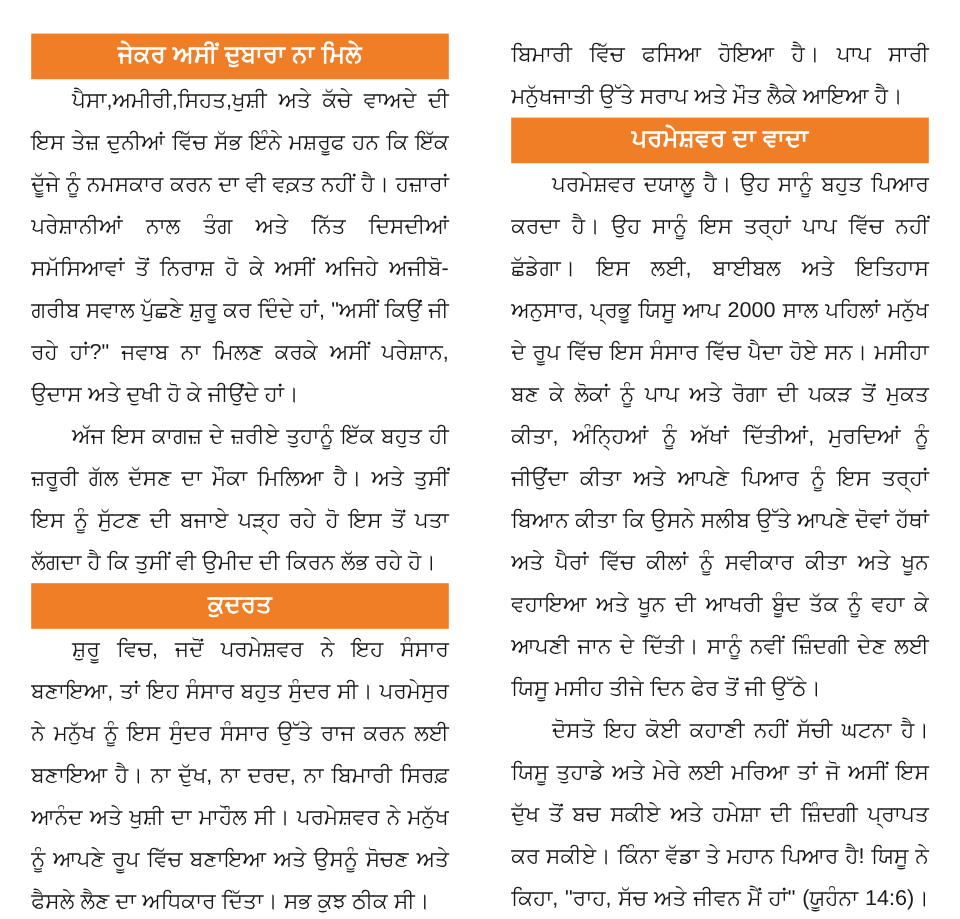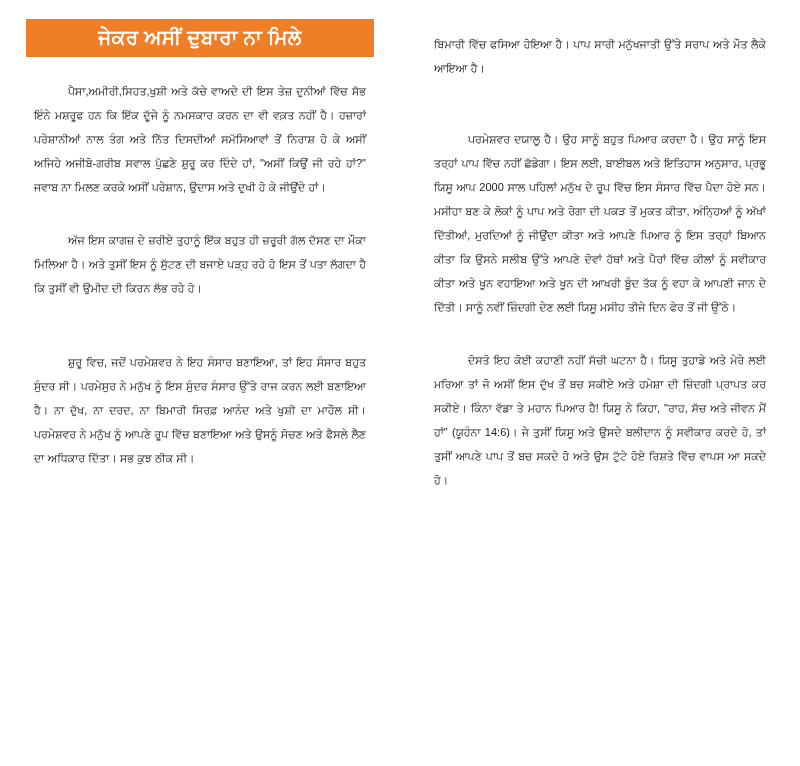--- a/index.html
+++ b/index.html
@@ -12,21 +12,21 @@
     background: #ffffff;
     font-family: "Liberation Sans", "DejaVu Sans", sans-serif;
     overflow: hidden;
   }
 
   .page {
     position: relative;
     width: 800px;
     height: 766px;
     box-sizing: border-box;
-    padding: 19px 25px 20px 26px;
+    padding: 28px 25px 20px 26px;
     display: flex;
     flex-direction: row;
     gap: 52px;
   }
 
   .column {
     width: 348px;
     flex: 0 0 348px;
     display: flex;
     flex-direction: column;
@@ -39,27 +39,27 @@
     font-size: 20px;
     font-weight: bold;
     line-height: 1.0;
     padding: 8px 6px 10px 6px;
     letter-spacing: 0.3px;
     box-sizing: border-box;
     width: 100%;
   }
 
   .para {
-    font-size: 11px;
-    line-height: 24px;
+    font-size: 18px;
+    line-height: 35px;
     color: #1a1a1a;
     text-align: justify;
     text-justify: inter-word;
     text-indent: 34px;
-    margin: 8px;
+    margin: 0;
     word-spacing: 0.2px;
   }
 
   .para.no-indent {
     text-indent: 0;
   }
 
   
   .gap-after-heading { height: 14px; }
   .gap-para          { height: 13px; }
@@ -79,20 +79,21 @@
     <div class="gap-after-heading"></div>
 
     <p class="para">ਪੈਸਾ,ਅਮੀਰੀ,ਸਿਹਤ,ਖੁਸ਼ੀ ਅਤੇ ਕੱਚੇ ਵਾਅਦੇ ਦੀ ਇਸ ਤੇਜ਼ ਦੁਨੀਆਂ ਵਿੱਚ ਸੱਭ ਇੰਨੇ ਮਸ਼ਰੂਫ ਹਨ ਕਿ ਇੱਕ ਦੂੱਜੇ ਨੂੰ ਨਮਸਕਾਰ ਕਰਨ ਦਾ ਵੀ ਵਕ਼ਤ ਨਹੀਂ ਹੈ। ਹਜ਼ਾਰਾਂ ਪਰੇਸ਼ਾਨੀਆਂ ਨਾਲ ਤੰਗ ਅਤੇ ਨਿੱਤ ਦਿਸਦੀਆਂ ਸਮੱਸਿਆਵਾਂ ਤੋਂ ਨਿਰਾਸ਼ ਹੋ ਕੇ ਅਸੀਂ ਅਜਿਹੇ ਅਜੀਬੋ-ਗਰੀਬ ਸਵਾਲ ਪੁੱਛਣੇ ਸ਼ੁਰੂ ਕਰ ਦਿੰਦੇ ਹਾਂ, "ਅਸੀਂ ਕਿਉਂ ਜੀ ਰਹੇ ਹਾਂ?" ਜਵਾਬ ਨਾ ਮਿਲਣ ਕਰਕੇ ਅਸੀਂ ਪਰੇਸ਼ਾਨ, ਉਦਾਸ ਅਤੇ ਦੁਖੀ ਹੋ ਕੇ ਜੀਉਂਦੇ ਹਾਂ।</p>
 
     <div class="gap-para"></div>
 
     <p class="para">ਅੱਜ ਇਸ ਕਾਗਜ਼ ਦੇ ਜ਼ਰੀਏ ਤੁਹਾਨੂੰ ਇੱਕ ਬਹੁਤ ਹੀ ਜ਼ਰੂਰੀ ਗੱਲ ਦੱਸਣ ਦਾ ਮੌਕਾ ਮਿਲਿਆ ਹੈ। ਅਤੇ ਤੁਸੀਂ ਇਸ ਨੂੰ ਸੁੱਟਣ ਦੀ ਬਜਾਏ ਪੜ੍ਹ ਰਹੇ ਹੋ ਇਸ ਤੋਂ ਪਤਾ ਲੱਗਦਾ ਹੈ ਕਿ ਤੁਸੀਂ ਵੀ ਉਮੀਦ ਦੀ ਕਿਰਨ ਲੱਭ ਰਹੇ ਹੋ।</p>
 
     <div class="gap-before-heading"></div>
 
+    <div class="section-heading">ਕੁਦਰਤ</div>
 
     <div class="gap-after-heading"></div>
 
     <p class="para">ਸ਼ੁਰੂ ਵਿਚ, ਜਦੋਂ ਪਰਮੇਸ਼ਵਰ ਨੇ ਇਹ ਸੰਸਾਰ ਬਣਾਇਆ, ਤਾਂ ਇਹ ਸੰਸਾਰ ਬਹੁਤ ਸੁੰਦਰ ਸੀ। ਪਰਮੇਸੁਰ ਨੇ ਮਨੁੱਖ ਨੂੰ ਇਸ ਸੁੰਦਰ ਸੰਸਾਰ ਉੱਤੇ ਰਾਜ ਕਰਨ ਲਈ ਬਣਾਇਆ ਹੈ। ਨਾ ਦੁੱਖ, ਨਾ ਦਰਦ, ਨਾ ਬਿਮਾਰੀ ਸਿਰਫ਼ ਆਨੰਦ ਅਤੇ ਖੁਸ਼ੀ ਦਾ ਮਾਹੌਲ ਸੀ। ਪਰਮੇਸ਼ਵਰ ਨੇ ਮਨੁੱਖ ਨੂੰ ਆਪਣੇ ਰੂਪ ਵਿੱਚ ਬਣਾਇਆ ਅਤੇ ਉਸਨੂੰ ਸੋਚਣ ਅਤੇ ਫੈਸਲੇ ਲੈਣ ਦਾ ਅਧਿਕਾਰ ਦਿੱਤਾ। ਸਭ ਕੁਝ ਠੀਕ ਸੀ।</p>
 
     <div class="gap-before-heading"></div>
 
 
     <div class="gap-after-heading"></div>
 
@@ -100,20 +101,21 @@
   </div>
 
   <div class="column">
 
     <div class="gap-top-right"></div>
 
     <p class="para no-indent">ਬਿਮਾਰੀ ਵਿੱਚ ਫਸਿਆ ਹੋਇਆ ਹੈ। ਪਾਪ ਸਾਰੀ ਮਨੁੱਖਜਾਤੀ ਉੱਤੇ ਸਰਾਪ ਅਤੇ ਮੌਤ ਲੈਕੇ ਆਇਆ ਹੈ।</p>
 
     <div class="gap-before-heading-sm"></div>
 
+    <div class="section-heading">ਪਰਮੇਸ਼ਵਰ ਦਾ ਵਾਦਾ</div>
 
     <div class="gap-after-heading"></div>
 
     <p class="para">ਪਰਮੇਸ਼ਵਰ ਦਯਾਲੂ ਹੈ। ਉਹ ਸਾਨੂੰ ਬਹੁਤ ਪਿਆਰ ਕਰਦਾ ਹੈ। ਉਹ ਸਾਨੂੰ ਇਸ ਤਰ੍ਹਾਂ ਪਾਪ ਵਿੱਚ ਨਹੀਂ ਛੱਡੇਗਾ। ਇਸ ਲਈ, ਬਾਈਬਲ ਅਤੇ ਇਤਿਹਾਸ ਅਨੁਸਾਰ, ਪ੍ਰਭੂ ਯਿਸੂ ਆਪ 2000 ਸਾਲ ਪਹਿਲਾਂ ਮਨੁੱਖ ਦੇ ਰੂਪ ਵਿੱਚ ਇਸ ਸੰਸਾਰ ਵਿੱਚ ਪੈਦਾ ਹੋਏ ਸਨ। ਮਸੀਹਾ ਬਣ ਕੇ ਲੋਕਾਂ ਨੂੰ ਪਾਪ ਅਤੇ ਰੋਗਾ ਦੀ ਪਕੜ ਤੋਂ ਮੁਕਤ ਕੀਤਾ, ਅੰਨ੍ਹਿਆਂ ਨੂੰ ਅੱਖਾਂ ਦਿੱਤੀਆਂ, ਮੁਰਦਿਆਂ ਨੂੰ ਜੀਉਂਦਾ ਕੀਤਾ ਅਤੇ ਆਪਣੇ ਪਿਆਰ ਨੂੰ ਇਸ ਤਰ੍ਹਾਂ ਬਿਆਨ ਕੀਤਾ ਕਿ ਉਸਨੇ ਸਲੀਬ ਉੱਤੇ ਆਪਣੇ ਦੋਵਾਂ ਹੱਥਾਂ ਅਤੇ ਪੈਰਾਂ ਵਿੱਚ ਕੀਲਾਂ ਨੂੰ ਸਵੀਕਾਰ ਕੀਤਾ ਅਤੇ ਖੂਨ ਵਹਾਇਆ ਅਤੇ ਖੂਨ ਦੀ ਆਖਰੀ ਬੂੰਦ ਤੱਕ ਨੂੰ ਵਹਾ ਕੇ ਆਪਣੀ ਜਾਨ ਦੇ ਦਿੱਤੀ। ਸਾਨੂੰ ਨਵੀਂ ਜ਼ਿੰਦਗੀ ਦੇਣ ਲਈ ਯਿਸੂ ਮਸੀਹ ਤੀਜੇ ਦਿਨ ਫੇਰ ਤੋਂ ਜੀ ਉੱਠੇ।</p>
 
     <div class="gap-para"></div>
 
     <p class="para">ਦੋਸਤੋ ਇਹ ਕੋਈ ਕਹਾਣੀ ਨਹੀਂ ਸੱਚੀ ਘਟਨਾ ਹੈ। ਯਿਸੂ ਤੁਹਾਡੇ ਅਤੇ ਮੇਰੇ ਲਈ ਮਰਿਆ ਤਾਂ ਜੋ ਅਸੀਂ ਇਸ ਦੁੱਖ ਤੋਂ ਬਚ ਸਕੀਏ ਅਤੇ ਹਮੇਸ਼ਾ ਦੀ ਜ਼ਿੰਦਗੀ ਪ੍ਰਾਪਤ ਕਰ ਸਕੀਏ। ਕਿੰਨਾ ਵੱਡਾ ਤੇ ਮਹਾਨ ਪਿਆਰ ਹੈ! ਯਿਸੂ ਨੇ ਕਿਹਾ, "ਰਾਹ, ਸੱਚ ਅਤੇ ਜੀਵਨ ਮੈਂ ਹਾਂ" (ਯੂਹੰਨਾ 14:6)। ਜੇ ਤੁਸੀਂ ਯਿਸੂ ਅਤੇ ਉਸਦੇ ਬਲੀਦਾਨ ਨੂੰ ਸਵੀਕਾਰ ਕਰਦੇ ਹੋ, ਤਾਂ ਤੁਸੀਂ ਆਪਣੇ ਪਾਪ ਤੋਂ ਬਚ ਸਕਦੇ ਹੋ ਅਤੇ ਉਸ ਟੁੱਟੇ ਹੋਏ ਰਿਸ਼ਤੇ ਵਿੱਚ ਵਾਪਸ ਆ ਸਕਦੇ ਹੋ।</p>
 
     <div class="gap-para"></div>

